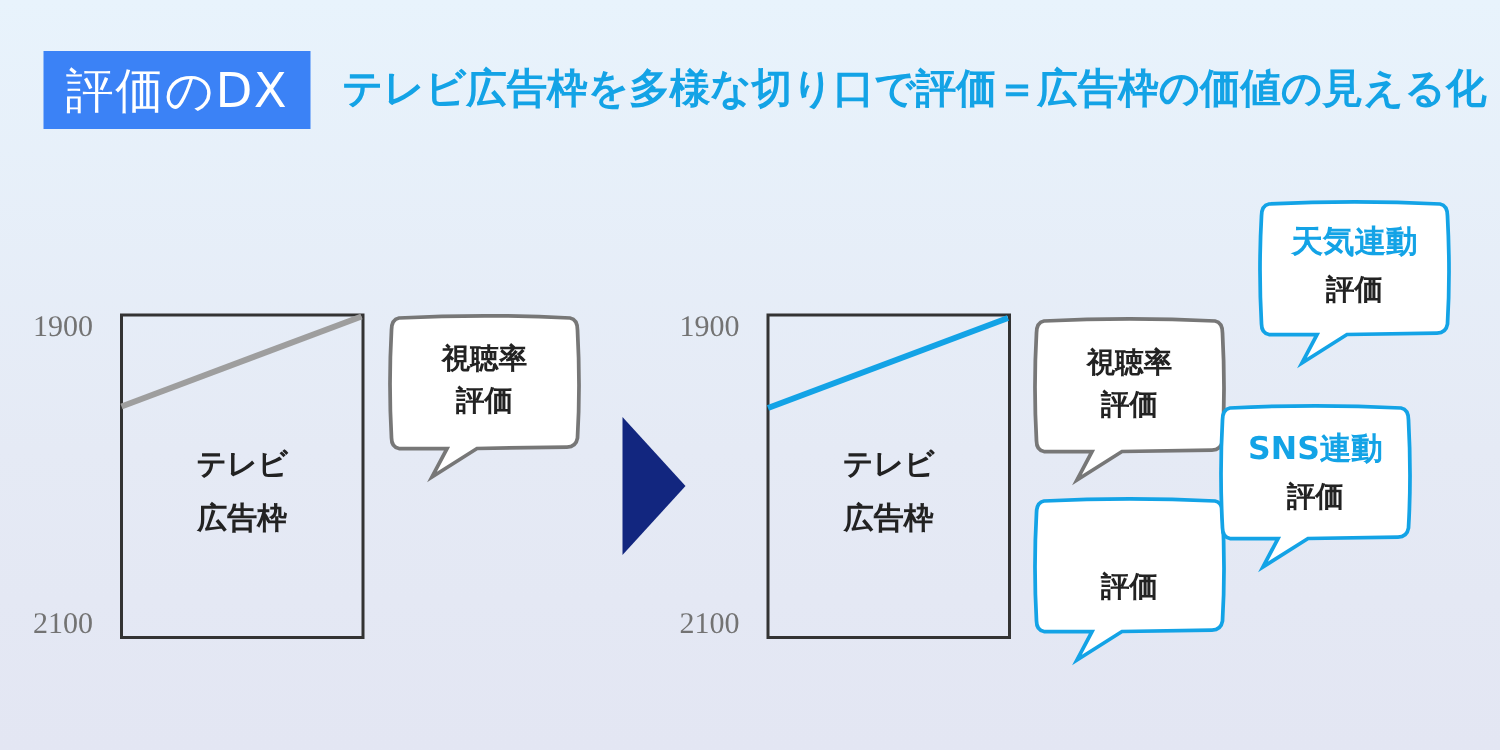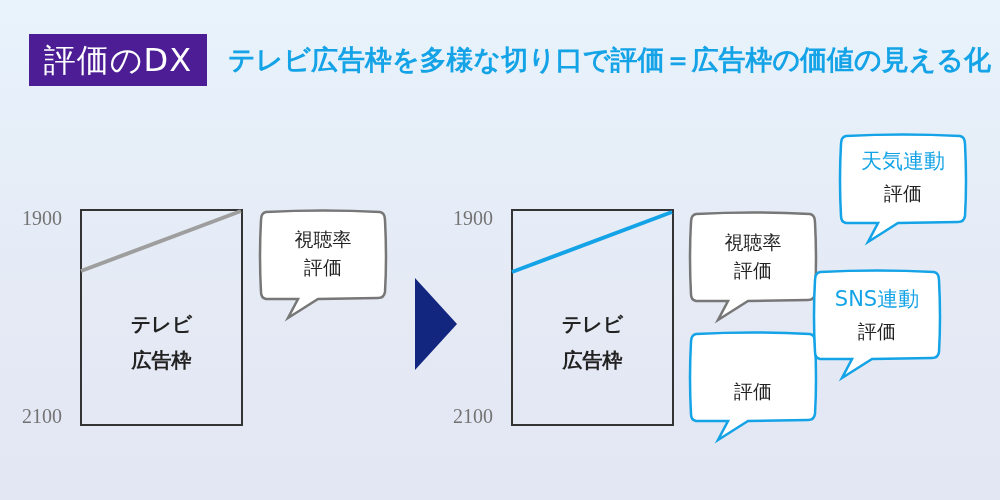--- a/index.html
+++ b/index.html
@@ -3,44 +3,44 @@
 <meta charset="utf-8">
 <style>
   html, body { margin:0; padding:0; }
   body {
     width:1000px; height:500px; overflow:hidden; position:relative;
     background: linear-gradient(180deg, #e8f3fc 0%, #e5eaf5 60%, #e3e6f3 100%);
     font-family: "DejaVu Sans", "Liberation Sans", sans-serif;
   }
   .badge {
     position:absolute; left:29px; top:34px; width:178px; height:52px;
-    background:#4c1d95; color:#fff; font-size:32px; line-height:52px;
+    background:#3b82f6; color:#fff; font-size:32px; line-height:52px;
     text-align:center; letter-spacing:1px;
   }
   .headline {
     position:absolute; left:228px; top:40px; color:#13a3e6;
     font-size:27px; font-weight:bold; line-height:40px; white-space:nowrap;
   }
   .tick { position:absolute; font-size:20px; color:#737373; font-family:Liberation Serif, serif; }
   .frame { position:absolute; border:2px solid #333; box-sizing:border-box; }
   .frame-label {
     position:absolute; left:0; right:0; text-align:center; font-size:20px;
-    font-weight:bold; color:#222; line-height:36px;margin-top:15px;
+    font-weight:bold; color:#222; line-height:36px;
   }
   svg.line { position:absolute; left:0; top:0; }
   .arrow {
     position:absolute; left:415px; top:278px; width:0; height:0;
     border-top:46px solid transparent; border-bottom:46px solid transparent;
     border-left:42px solid #12267f;
   }
   .bubble { position:absolute; }
   .bubble svg { position:absolute; left:0; top:0; overflow:visible; }
   .bubble .text {
     position:absolute; left:0; right:0; text-align:center;
-    font-weight:normal; font-size:19px; line-height:30px; color:#222;
+    font-weight:bold; font-size:19px; line-height:30px; color:#222;
   }
   .bubble .accent { color:#13a3e6; font-size:21px; }
 </style>
 </head>
 <body>
 
 <div class="badge">評価のDX</div>
 <div class="headline">テレビ広告枠を多様な切り口で評価＝広告枠の価値の見える化</div>
 
 <div class="tick" style="left:22px; top:207px;">1900</div>

